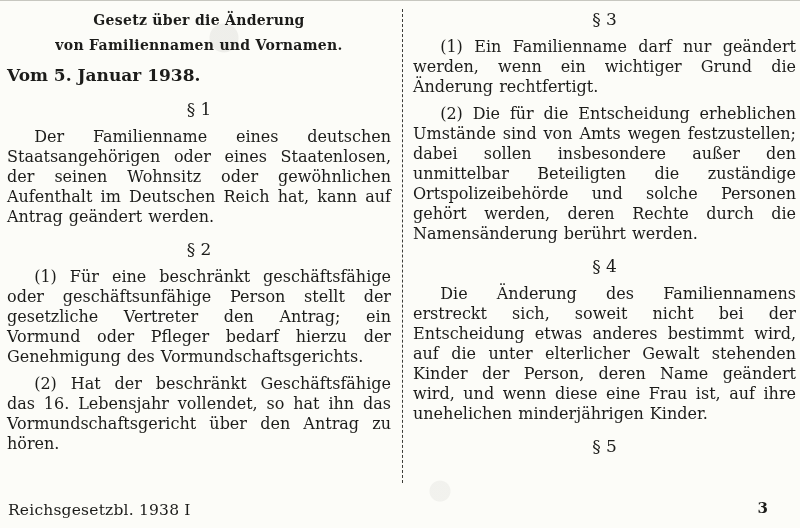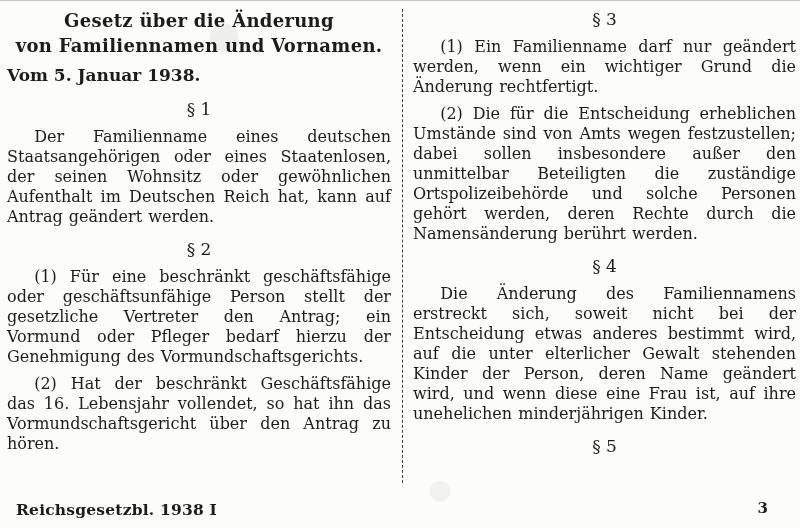--- a/index.html
+++ b/index.html
@@ -26,21 +26,21 @@
     left: 402px;
     top: 8px;
     height: 474px;
     width: 0;
     border-left: 1px dashed #3c3c38;
   }
   .law-title {
     margin-top: 7px;
     text-align: center;
     font-weight: bold;
-    font-size: 18px;
+    font-size: 14px;
     line-height: 25px;
     letter-spacing: 0.3px;
   }
   .date-line {
     margin-top: 5px;
     text-align: left;
     font-weight: bold;
     font-size: 17px;
     line-height: 24px;
   }
@@ -53,24 +53,24 @@
     word-spacing: 1px;
   }
   .sec-heading {
     margin: 11px 0 1px 0;
     text-align: center;
     font-size: 17px;
     line-height: 22px;
   }
   .footer-citation {
     position: absolute;
-    left: 16px;
+    left: 8px;
     bottom: 9px;
     font-size: 15.5px;
-    font-weight: bold;
+    font-weight: normal;
     letter-spacing: 0.2px;
   }
   .page-number {
     position: absolute;
     right: 32px;
     bottom: 11px;
     font-size: 15px;
     font-weight: bold;
   }
 </style>

